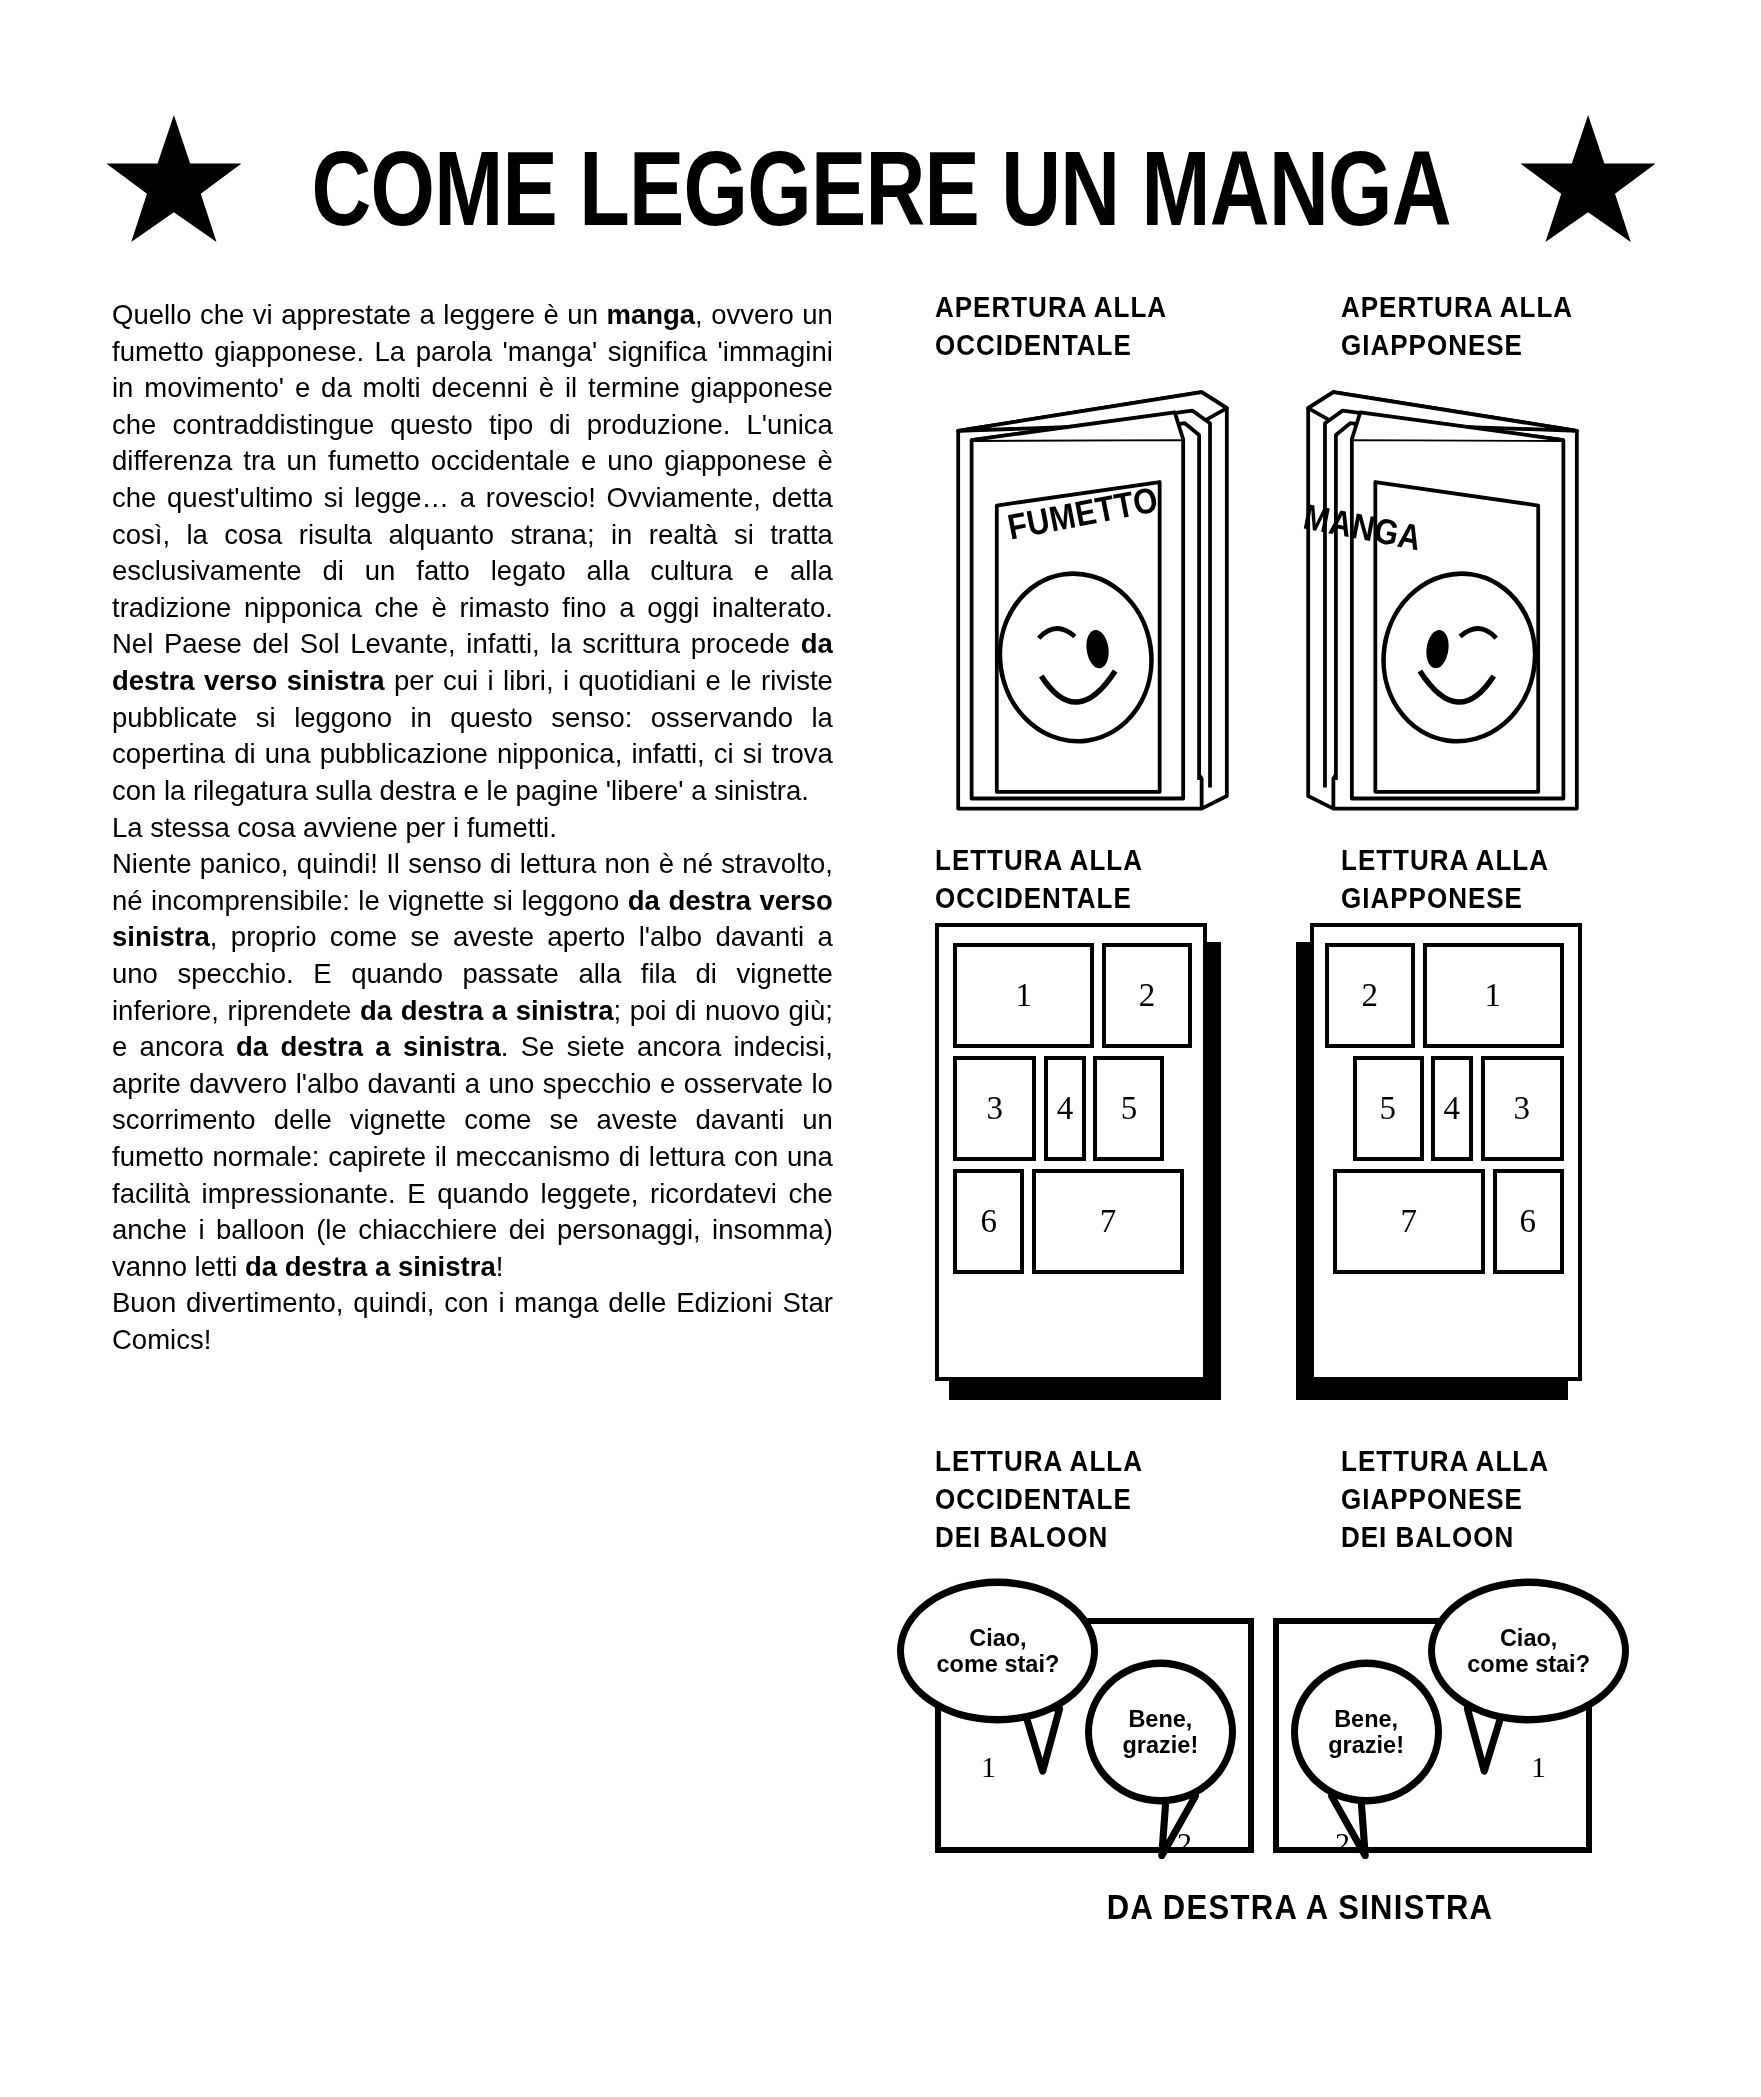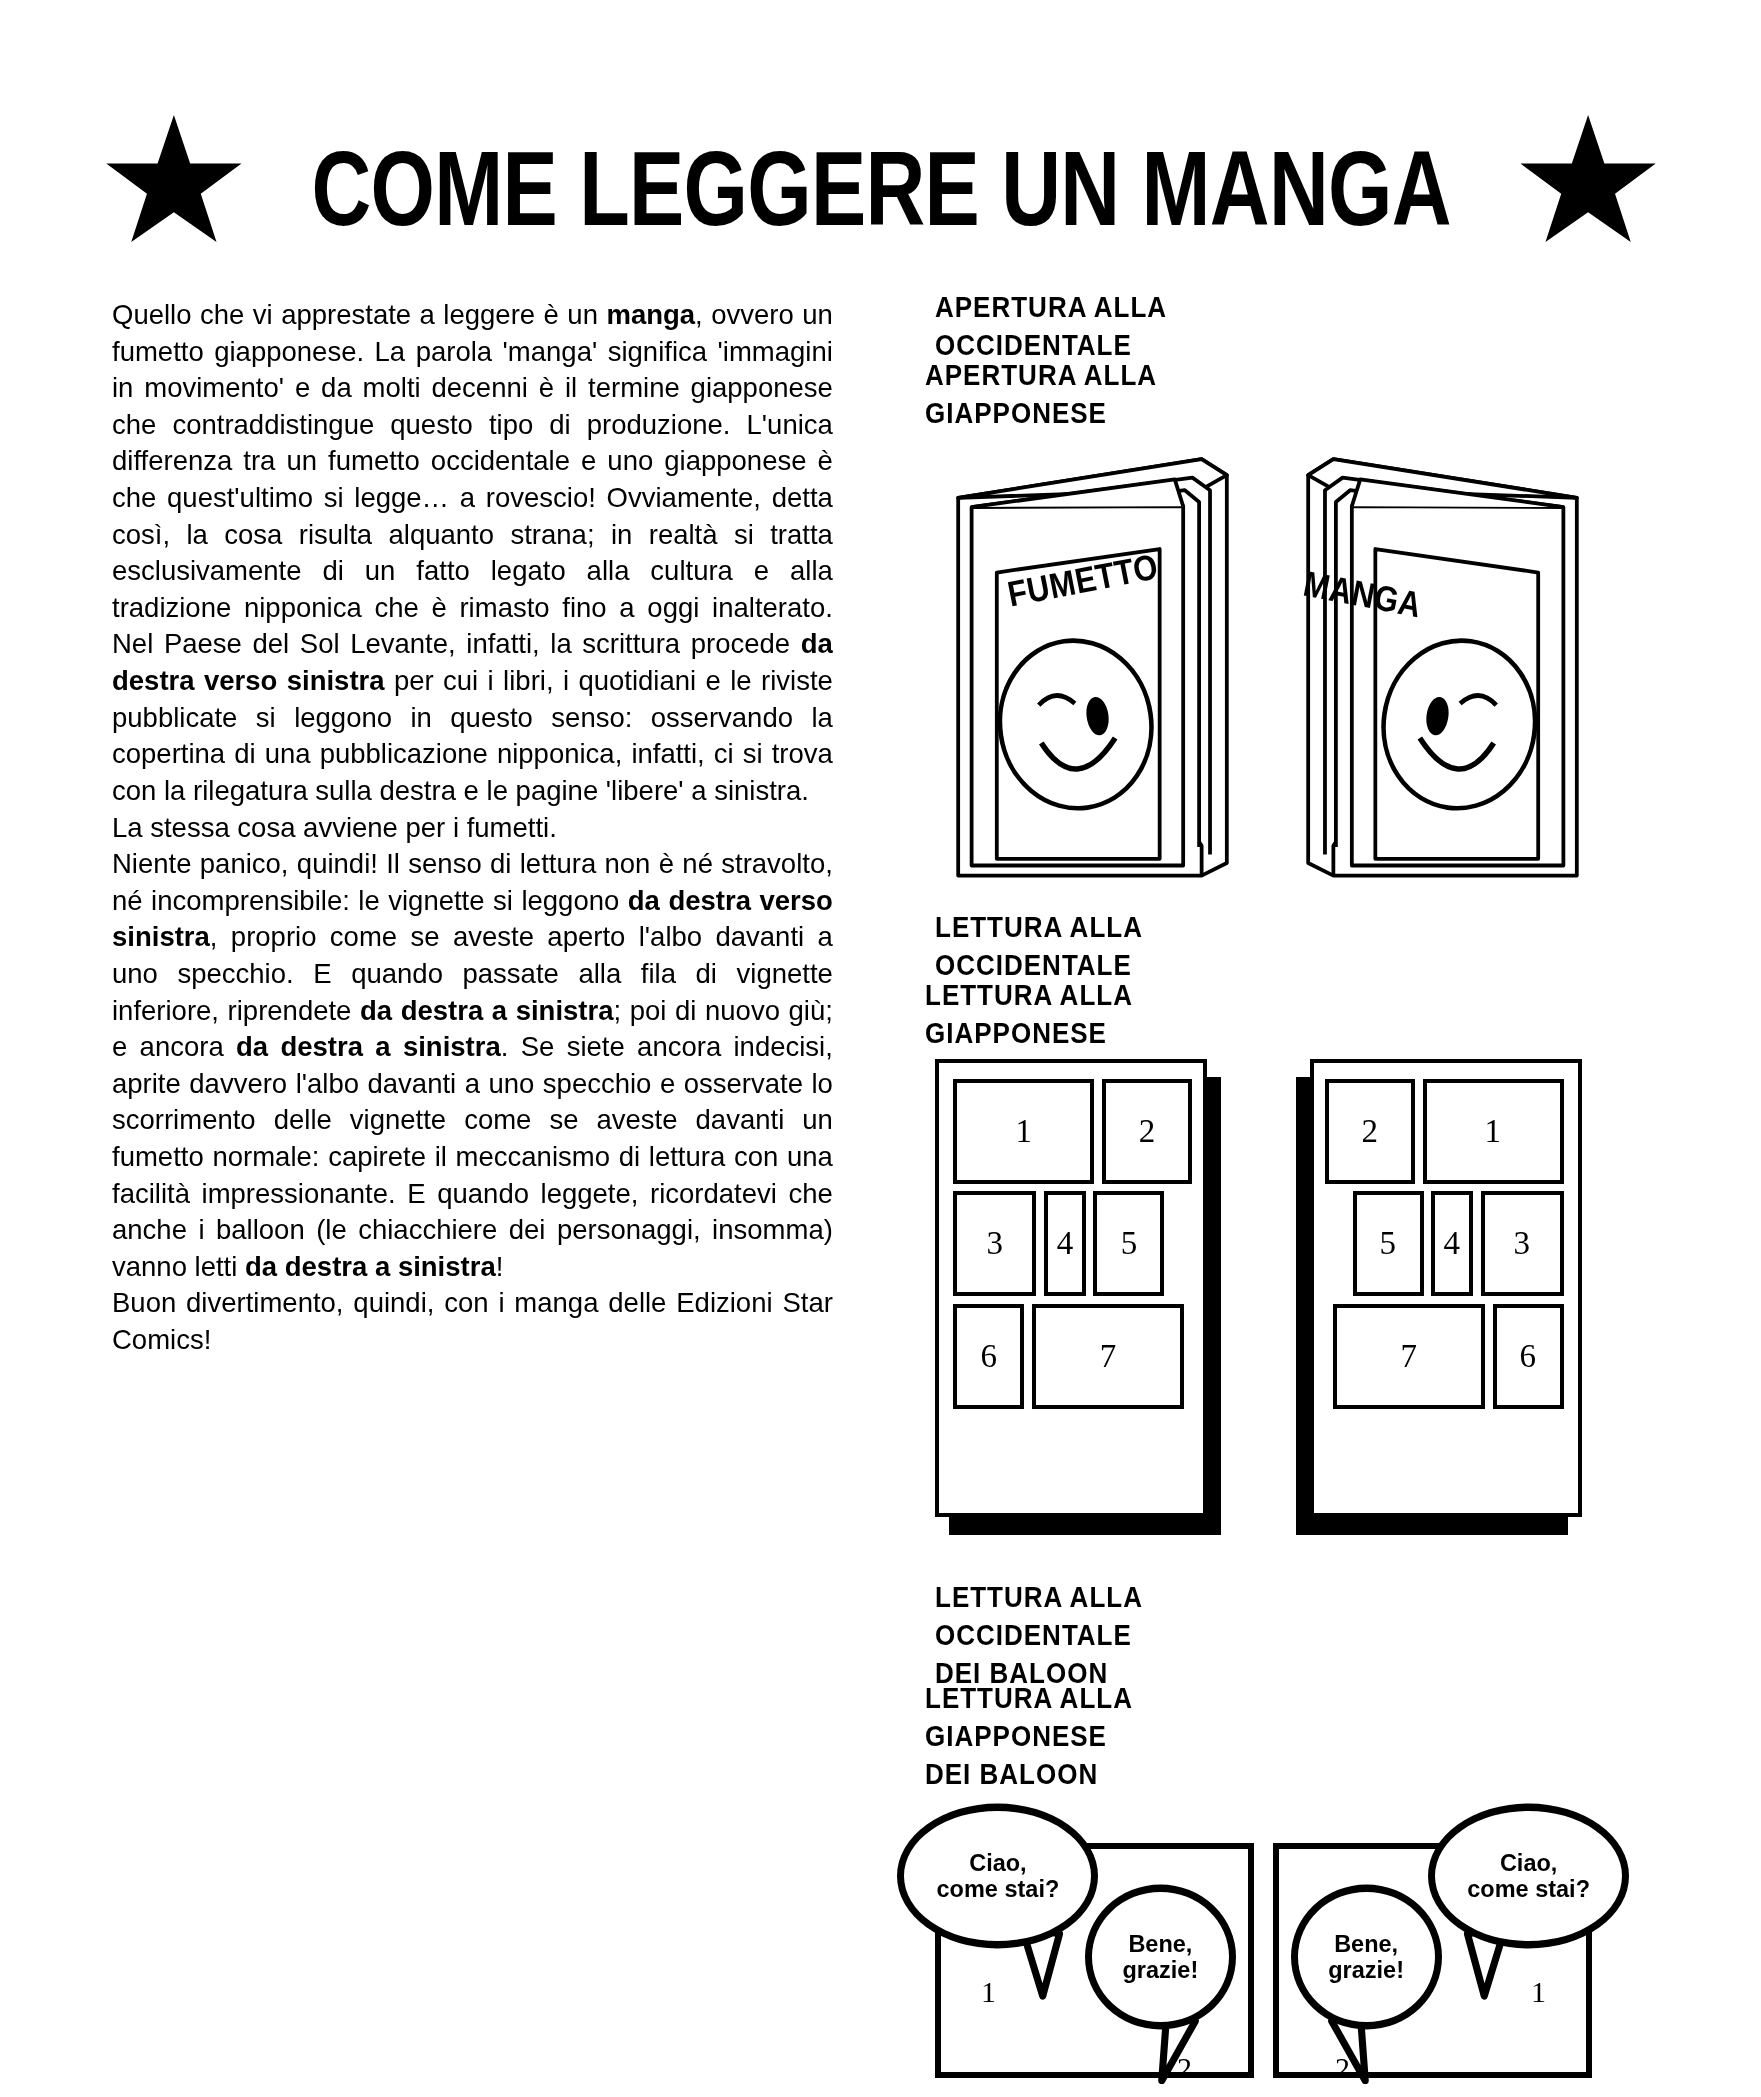--- a/index.html
+++ b/index.html
@@ -72,21 +72,20 @@
   
   .right-col {
     position: absolute;
     left: 889px;
     top: 289px;
     width: 822px;
   }
   .dual {
     display: flex;
     width: 822px;
-    flex-direction: column;
   }
   .dual > .cell {
     width: 411px;
     display: flex;
     flex-direction: column;
     align-items: flex-start;
   }
   .dual > .cell.right-cell {
     padding-left: 36px;
   }
@@ -193,21 +192,21 @@
 
   
   .balloons-row {
     position: relative;
     height: 302px;
     width: 822px;
     margin-top: 17.6px;
   }
   .balloon-panel {
     position: absolute;
-    top: 0;
+    top: 12px;
     width: 365px;
     height: 285px;
   }
   .balloon-panel.west { left: 5.9px; }
   .balloon-panel.east { left: 378px; transform: scaleX(-1); }
   .bp-frame {
     position: absolute;
     left: 40px;
     top: 44px;
     width: 319px;

